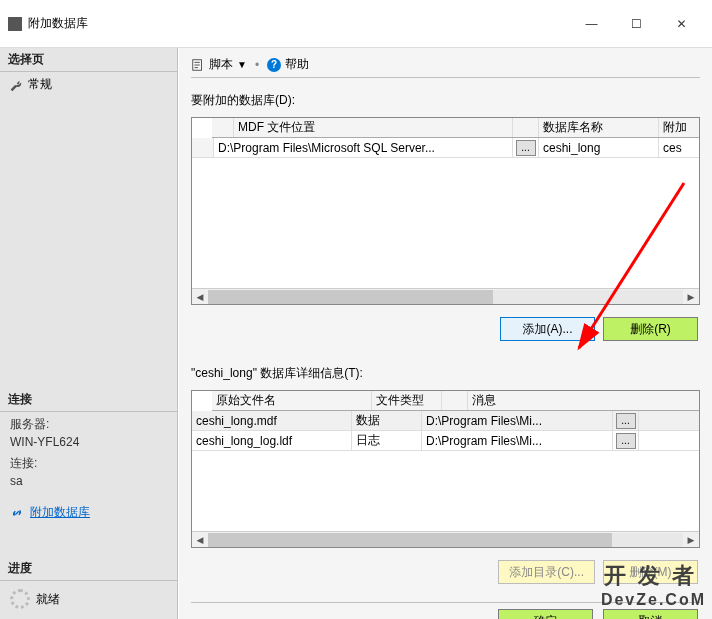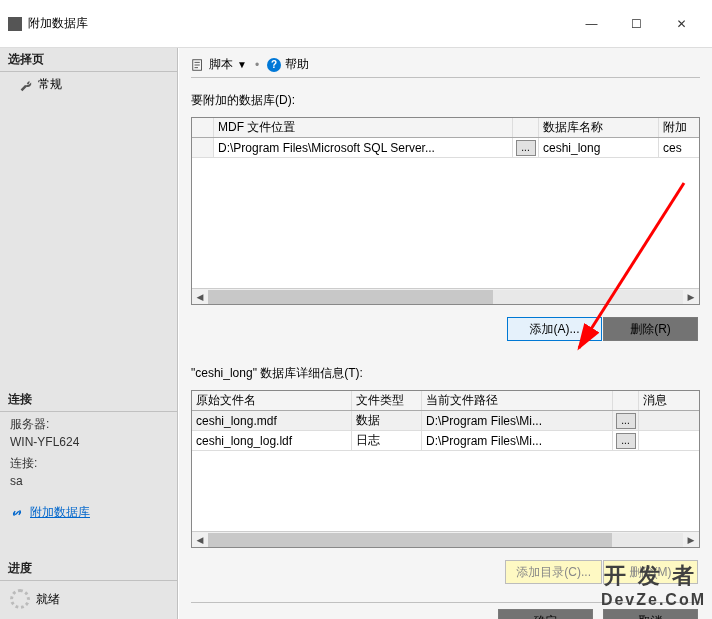--- a/index.html
+++ b/index.html
@@ -7,58 +7,58 @@
 
 .titlebar { height: 48px; background: #fff; border-bottom: 1px solid #ddd; display: flex; align-items: center; padding: 0 8px; }
 .titlebar .ticon { width: 14px; height: 14px; background: #555; margin-right: 6px; }
 .titlebar .title { flex: 1; font-size: 12px; }
 .titlebar .winbtns { display: flex; }
 .titlebar .winbtn { width: 45px; height: 30px; display: flex; align-items: center; justify-content: center; font-size: 12px; color: #333; }
 
 .body-wrap { display: flex; height: 589px; }
 .sidebar { width: 178px; background: #e5e5e5; border-right: 1px solid #c0c0c0; display: flex; flex-direction: column; }
 .side-header { background: #e5e5e5; border-bottom: 1px solid #c0c0c0; padding: 3px 8px; font-weight: bold; color: #222; }
-.side-item { padding: 4px 18px; display: flex; align-items: center; gap: 6px; }
+.side-item { padding: 4px 8px; display: flex; align-items: center; gap: 6px; }
 .wrench { width: 14px; height: 14px; }
 .side-flex { flex: 1; }
 .conn-block { padding: 4px 10px; color: #333; }
 .conn-label { margin-bottom: 2px; }
 .conn-val { margin-bottom: 6px; }
 .link-row { display: flex; align-items: center; gap: 6px; padding: 6px 10px; }
 .link-row a { color: #0066cc; text-decoration: underline; }
 .chain { width: 14px; height: 14px; }
 .spinner { width: 20px; height: 20px; border: 3px dotted #bbb; border-radius: 50%; }
 
 .main { flex: 1; background: #f5f5f5; border-left: 1px solid #fff; display: flex; flex-direction: column; padding: 8px 12px 6px 12px; gap: 8px; position: relative; }
 .toolbar { display: flex; align-items: center; gap: 4px; border-bottom: 1px solid #c0c0c0; padding-bottom: 4px; }
 .tool-lbl { display: flex; align-items: center; gap: 4px; }
 .help-icon { width: 14px; height: 14px; border-radius: 50%; background: #0078d7; color: #fff; font-size: 10px; display: flex; align-items: center; justify-content: center; font-weight: bold; }
 .tool-drop { font-size: 10px; }
 
 .section-label { margin-top: 6px; }
 .grid { background: #fff; border: 1px solid #888; }
 .grid-head, .grid-row { display: flex; align-items: stretch; border-bottom: 1px solid #ddd; height: 20px; }
-.grid-head { background: #f4f4f4; border-bottom: 1px solid #aaa; }
+.grid-head { background: #f4f4f4; border-bottom: 1px solid #aaa; margin-left: 20px; }
 .grid-body { height: 150px; overflow: auto; }
 .grid-body2 { height: 120px; overflow: auto; }
 .col-a { width: 22px; border-right: 1px solid #ddd; background: #f4f4f4; }
 .col-mdf { flex: 1; border-right: 1px solid #ddd; padding: 2px 4px; white-space: nowrap; overflow: hidden; text-overflow: ellipsis; display: flex; align-items: center; }
 .col-b { width: 26px; border-right: 1px solid #ddd; display: flex; align-items: center; justify-content: center; }
 .col-db { width: 120px; border-right: 1px solid #ddd; padding: 2px 4px; display: flex; align-items: center; }
 .col-at { width: 40px; padding: 2px 4px; display: flex; align-items: center; }
 .dots-btn { width: 20px; height: 16px; background: #e1e1e1; border: 1px solid #888; font-size: 10px; display: flex; align-items: center; justify-content: center; }
 .grid-row.sel { background: #f0f0f0; }
 
 .hscroll { height: 16px; background: #f0f0f0; border-top: 1px solid #ccc; display: flex; align-items: center; }
 .harrow { width: 16px; height: 14px; display: flex; align-items: center; justify-content: center; font-size: 9px; color: #555; }
 .htrack { flex: 1; height: 14px; background: #e8e8e8; position: relative; }
 .hthumb { position: absolute; left: 0; top: 0; width: 60%; height: 100%; background: #c8c8c8; }
 
-.btn-row { display: flex; justify-content: flex-end; gap: 1px; margin: 4px 2px 10px 0; }
-.btn { min-width: 95px; height: 24px; background: #737373; border: 1px solid #7a7a7a; display: flex; align-items: center; justify-content: center; padding: 0 10px; font-size: 12px; }
+.btn-row { display: flex; justify-content: flex-end; gap: 8px; margin: 4px 2px 10px 0; }
+.btn { min-width: 95px; height: 24px; background: #bef264; border: 1px solid #7a7a7a; display: flex; align-items: center; justify-content: center; padding: 0 10px; font-size: 12px; }
 .btn.primary { border: 1px solid #0078d4; background: #e5f1fb; }
 .btn.disabled { color: #888; border-color: #bcbcbc; background: #fef9c3; }
 
 .col-of { width: 160px; border-right: 1px solid #ddd; padding: 2px 4px; display: flex; align-items: center; }
 .col-ft { width: 70px; border-right: 1px solid #ddd; padding: 2px 4px; display: flex; align-items: center; }
 .col-cp { flex: 1; border-right: 1px solid #ddd; padding: 2px 4px; white-space: nowrap; overflow: hidden; text-overflow: ellipsis; display: flex; align-items: center; }
 .col-bb { width: 26px; border-right: 1px solid #ddd; display: flex; align-items: center; justify-content: center; }
 .col-msg { width: 60px; padding: 2px 4px; display: flex; align-items: center; }
 
 .footer { display: flex; justify-content: flex-end; gap: 10px; padding: 6px 2px 0 0; border-top: 1px solid #c0c0c0; margin-top: auto; }
@@ -166,21 +166,20 @@
       <div class="btn primary">添加(A)...</div>
       <div class="btn">删除(R)</div>
     </div>
 
     <div class="section-label">"ceshi_long" 数据库详细信息(T):</div>
 
     <div class="grid">
       <div class="grid-head">
         <div class="col-of">原始文件名</div>
         <div class="col-ft">文件类型</div>
-        <div class="col-cp">当前文件路径</div>
         <div class="col-bb"></div>
         <div class="col-msg">消息</div>
       </div>
       <div class="grid-body2">
         <div class="grid-row sel">
           <div class="col-of">ceshi_long.mdf</div>
           <div class="col-ft">数据</div>
           <div class="col-cp">D:\Program Files\Mi...</div>
           <div class="col-bb">
               <div class="dots-btn">...</div>

